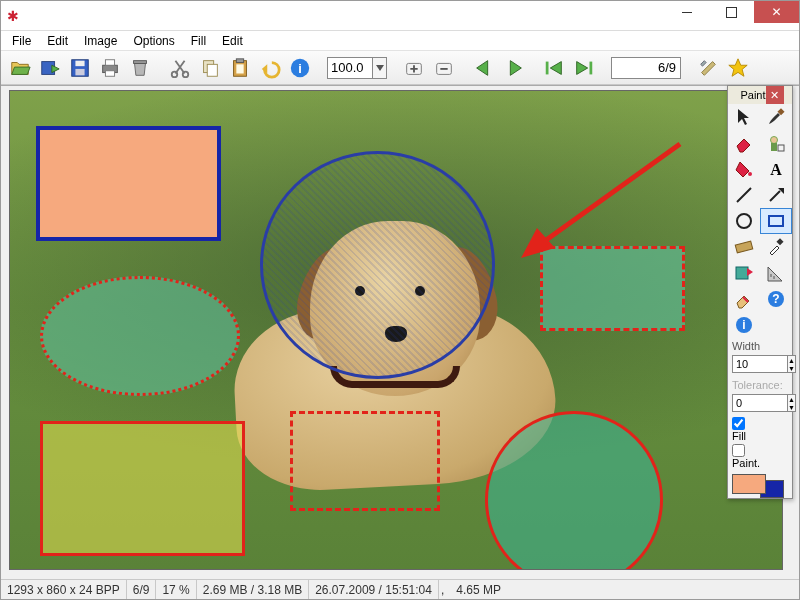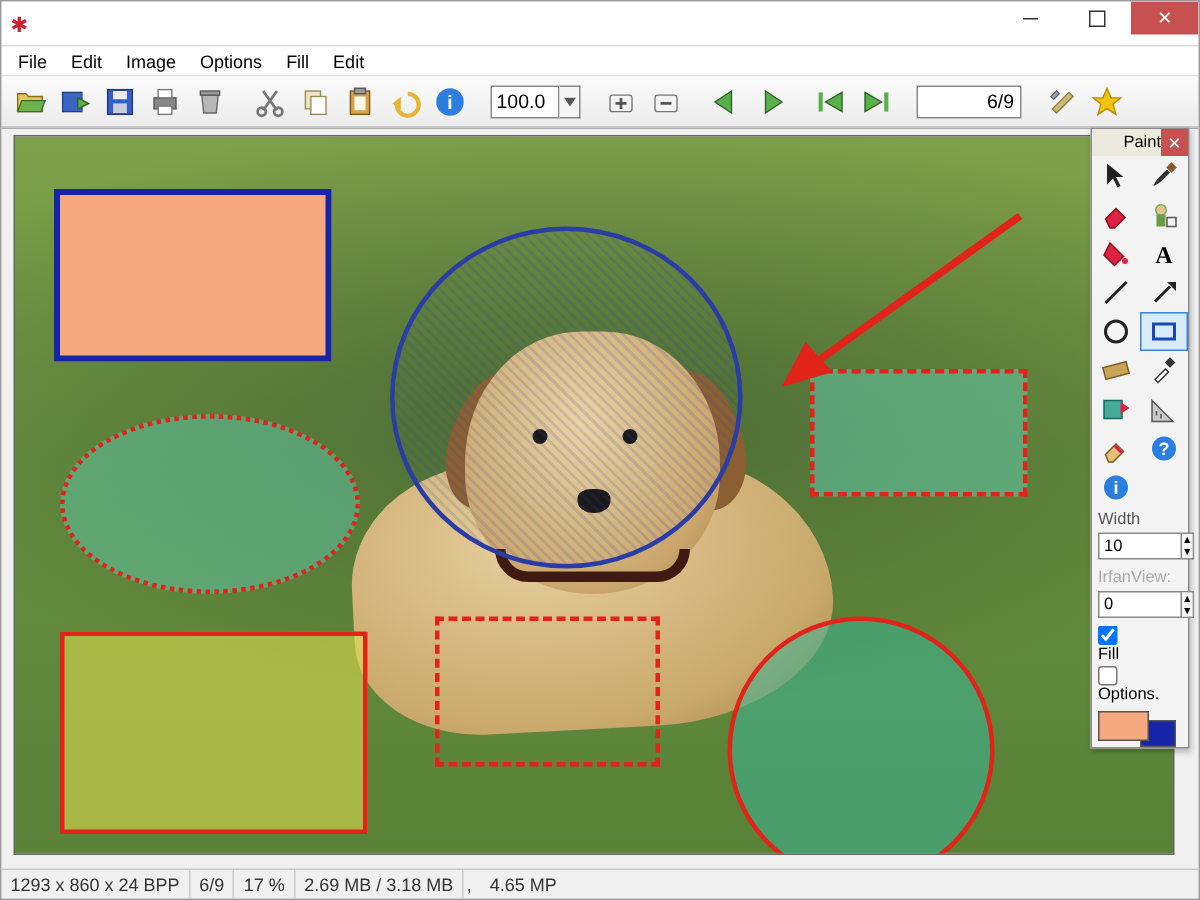--- a/index.html
+++ b/index.html
@@ -58,21 +58,21 @@
   .arrow{ left:495px; top:45px; width:185px; height:130px;}
   .arrow svg{width:100%; height:100%;}
 
   
   .statusbar{ position:absolute; left:0; right:0; bottom:0; height:20px; background:#f0f0f0; border-top:1px solid #c8c8c8; display:flex; font-size:12px; color:#333;}
   .statusbar span{ padding:0 6px; border-right:1px solid #c8c8c8; height:100%; display:flex; align-items:center;}
   .statusbar span:last-child{border:none;}
 
   
   .paint{ position:absolute; right:6px; top:84px; width:66px; background:#f3f3f3; border:1px solid #8a8a8a; box-shadow:1px 2px 4px rgba(0,0,0,0.25);}
-  .paint-title{ height:18px; display:flex; align-items:center; justify-content:flex-end; padding:0 0 0 4px; background:#eceadd; font-size:11px;}
+  .paint-title{ height:18px; display:flex; align-items:center; justify-content:center; padding:0 0 0 4px; background:#eceadd; font-size:11px;}
   .paint-title .pclose{ width:18px; height:18px; background:#c75050; color:#fff; display:flex; align-items:center; justify-content:center; font-size:11px;}
   .pgrid{ display:grid; grid-template-columns:1fr 1fr; }
   .pcell{ height:26px; display:flex; align-items:center; justify-content:center; border:1px solid transparent;}
   .pcell.sel{ border:1px solid #3885d6; background:#d8ebff;}
   .pcell svg{width:20px; height:20px;}
   .info-single{height:26px; display:flex; align-items:center; justify-content:flex-start; padding-left:6px;}
   .psection{ padding:2px 4px; font-size:11px; color:#555;}
   .psection.dim{color:#aaa;}
   .spin{ display:flex; align-items:center; padding:1px 4px 4px 4px;}
   .spin input{ width:56px; height:18px; font-size:11px; border:1px solid #888; padding:0 3px;}
@@ -368,42 +368,43 @@
     </div>
 
   <div class="psection">Width</div>
   <div class="spin">
     <input value="10" style="">
     <div class="arrows">
         <div>▲</div>
         <div>▼</div>
       </div>
   </div>
-  <div class="psection dim">IrfanView:</div>
+  <div class="psection dim">Tolerance:</div>
   <div class="spin">
     <input value="0" style="">
     <div class="arrows">
         <div>▲</div>
         <div>▼</div>
       </div>
   </div>
   <label class="chk">
       <input type="checkbox" checked="" style="">
       <span>Fill</span>
     </label>
   <label class="chk">
       <input type="checkbox" style="">
-      <span>Options.</span>
+      <span>Paint.</span>
     </label>
   <div class="swatches">
     <div class="sw fg"></div>
     <div class="sw bg"></div>
   </div>
 </div>
 
 <div class="statusbar">
   <span>1293 x 860 x 24 BPP</span>
   <span>6/9</span>
   <span>17 %</span>
   <span>2.69 MB / 3.18 MB</span>
+  <span>26.07.2009 / 15:51:04</span>
   <span style="border:none; padding-left:2px;">,</span>
   <span>4.65 MP</span>
 </div>
 
 </body></html>

